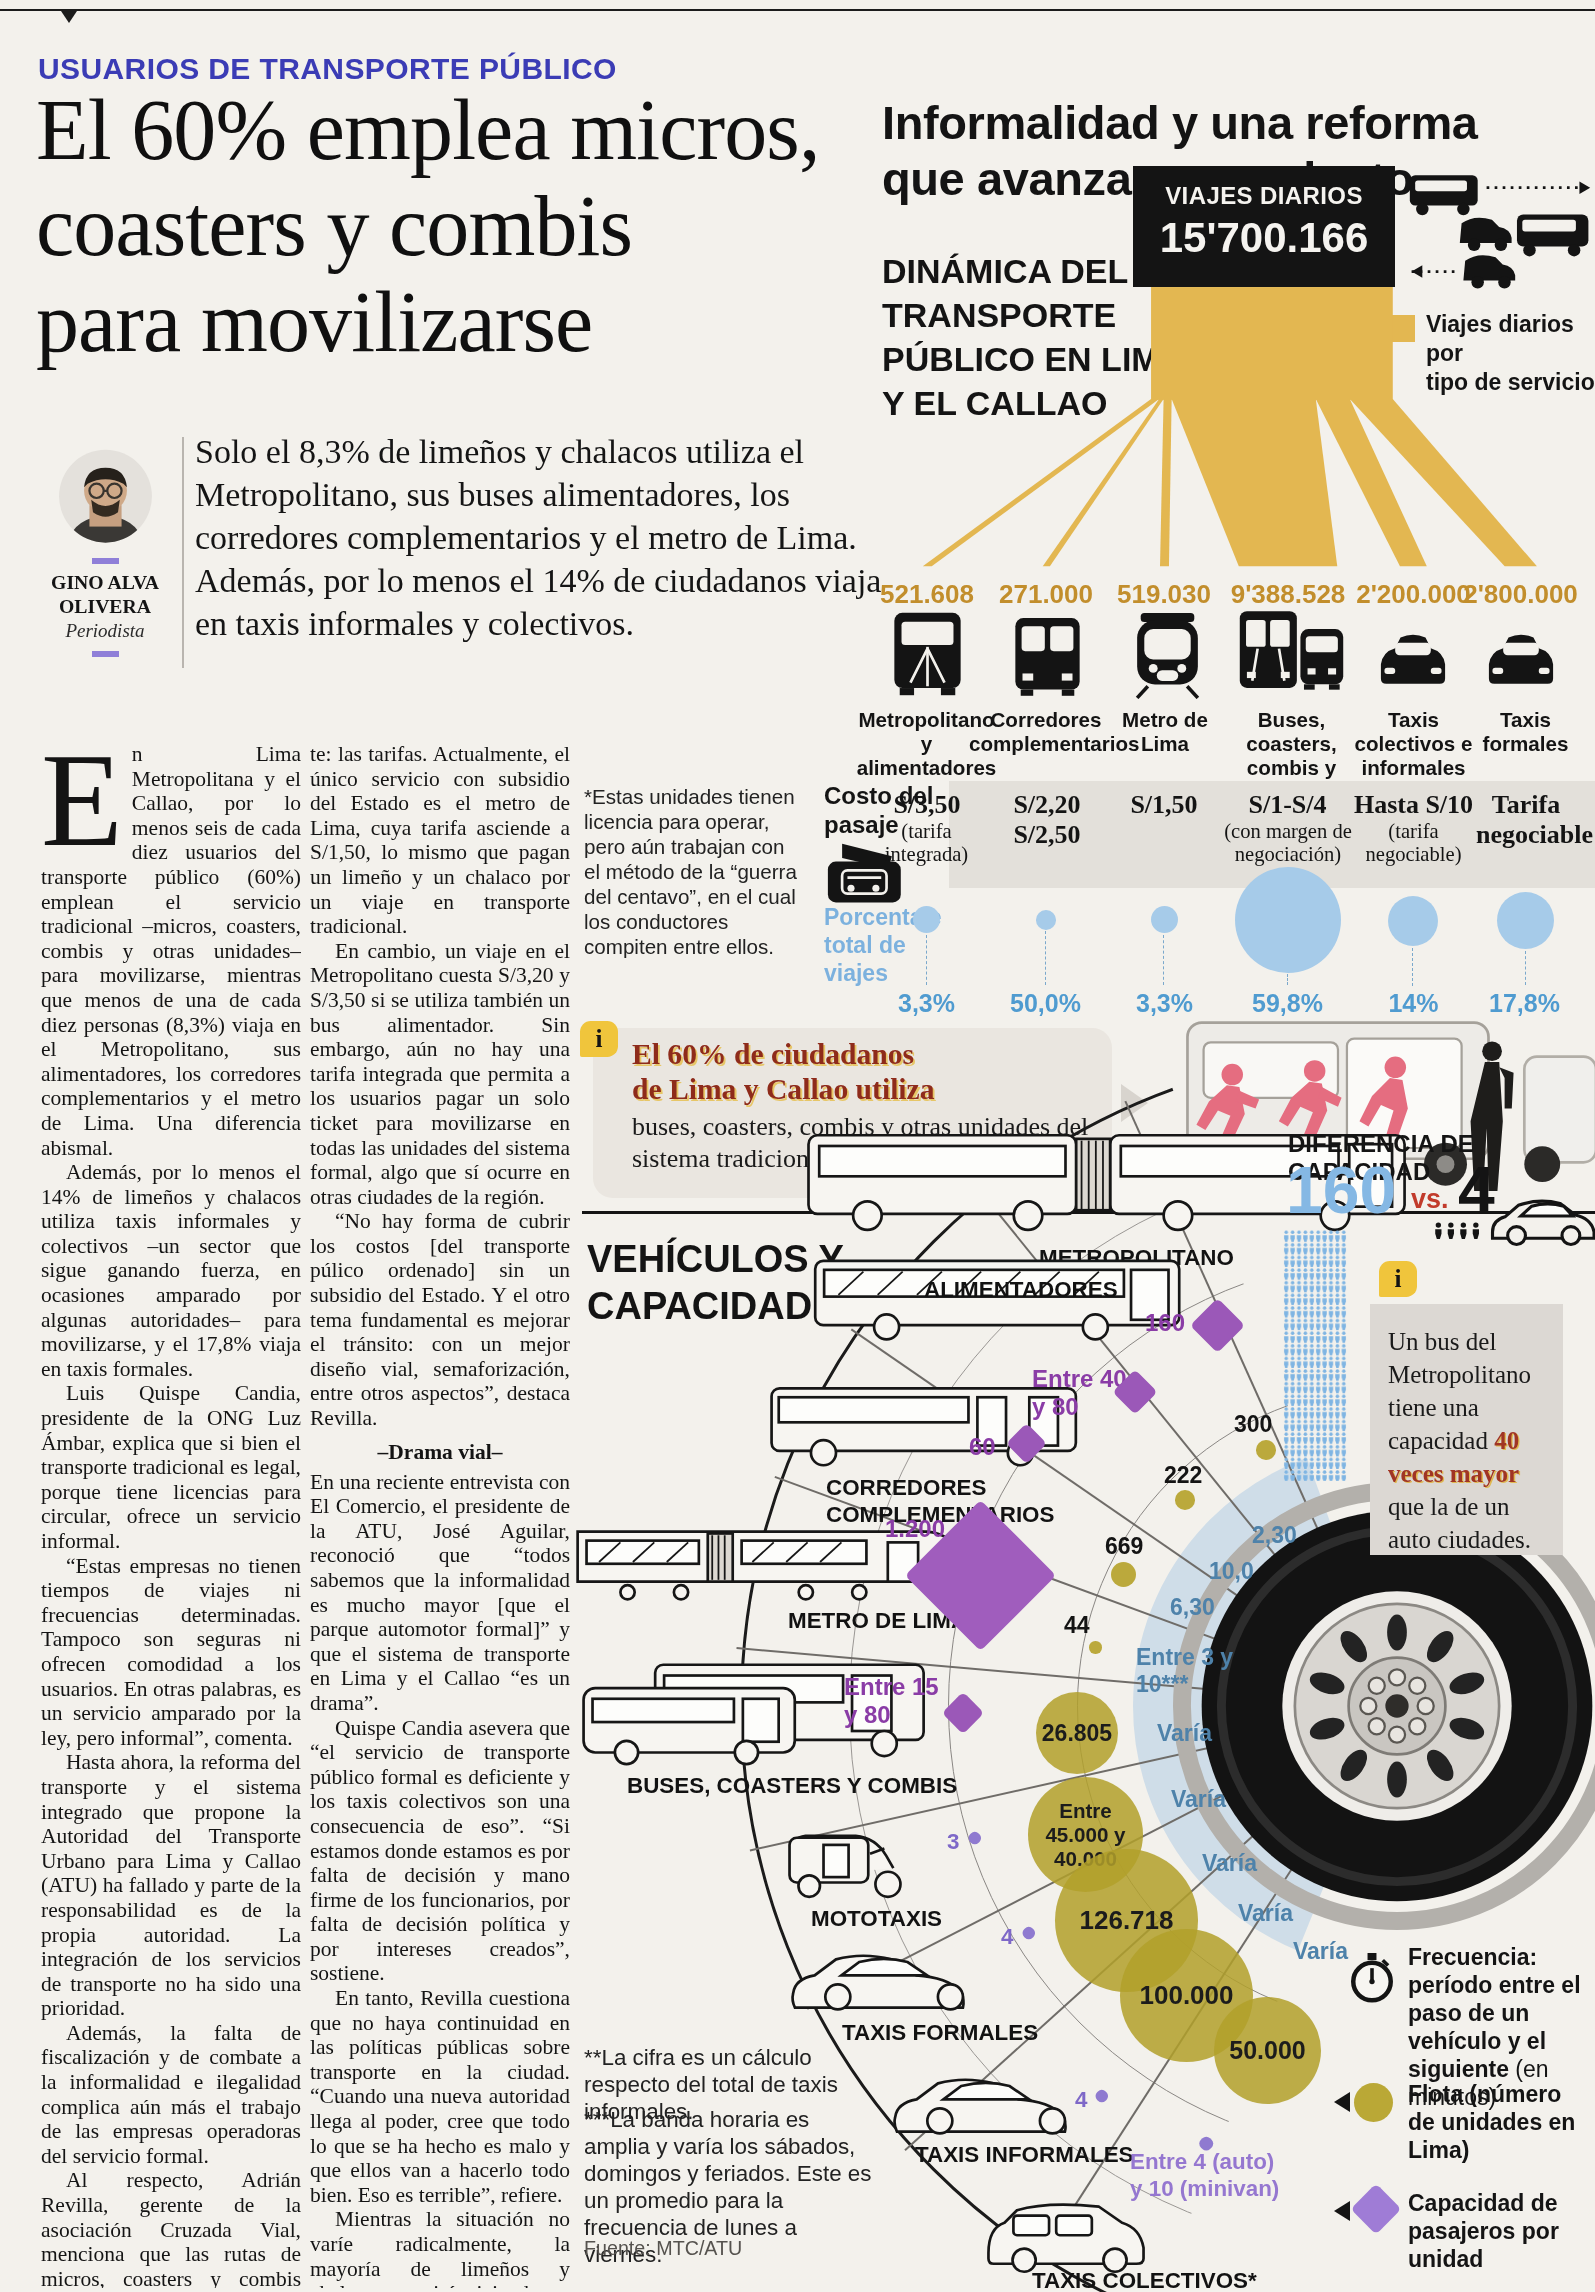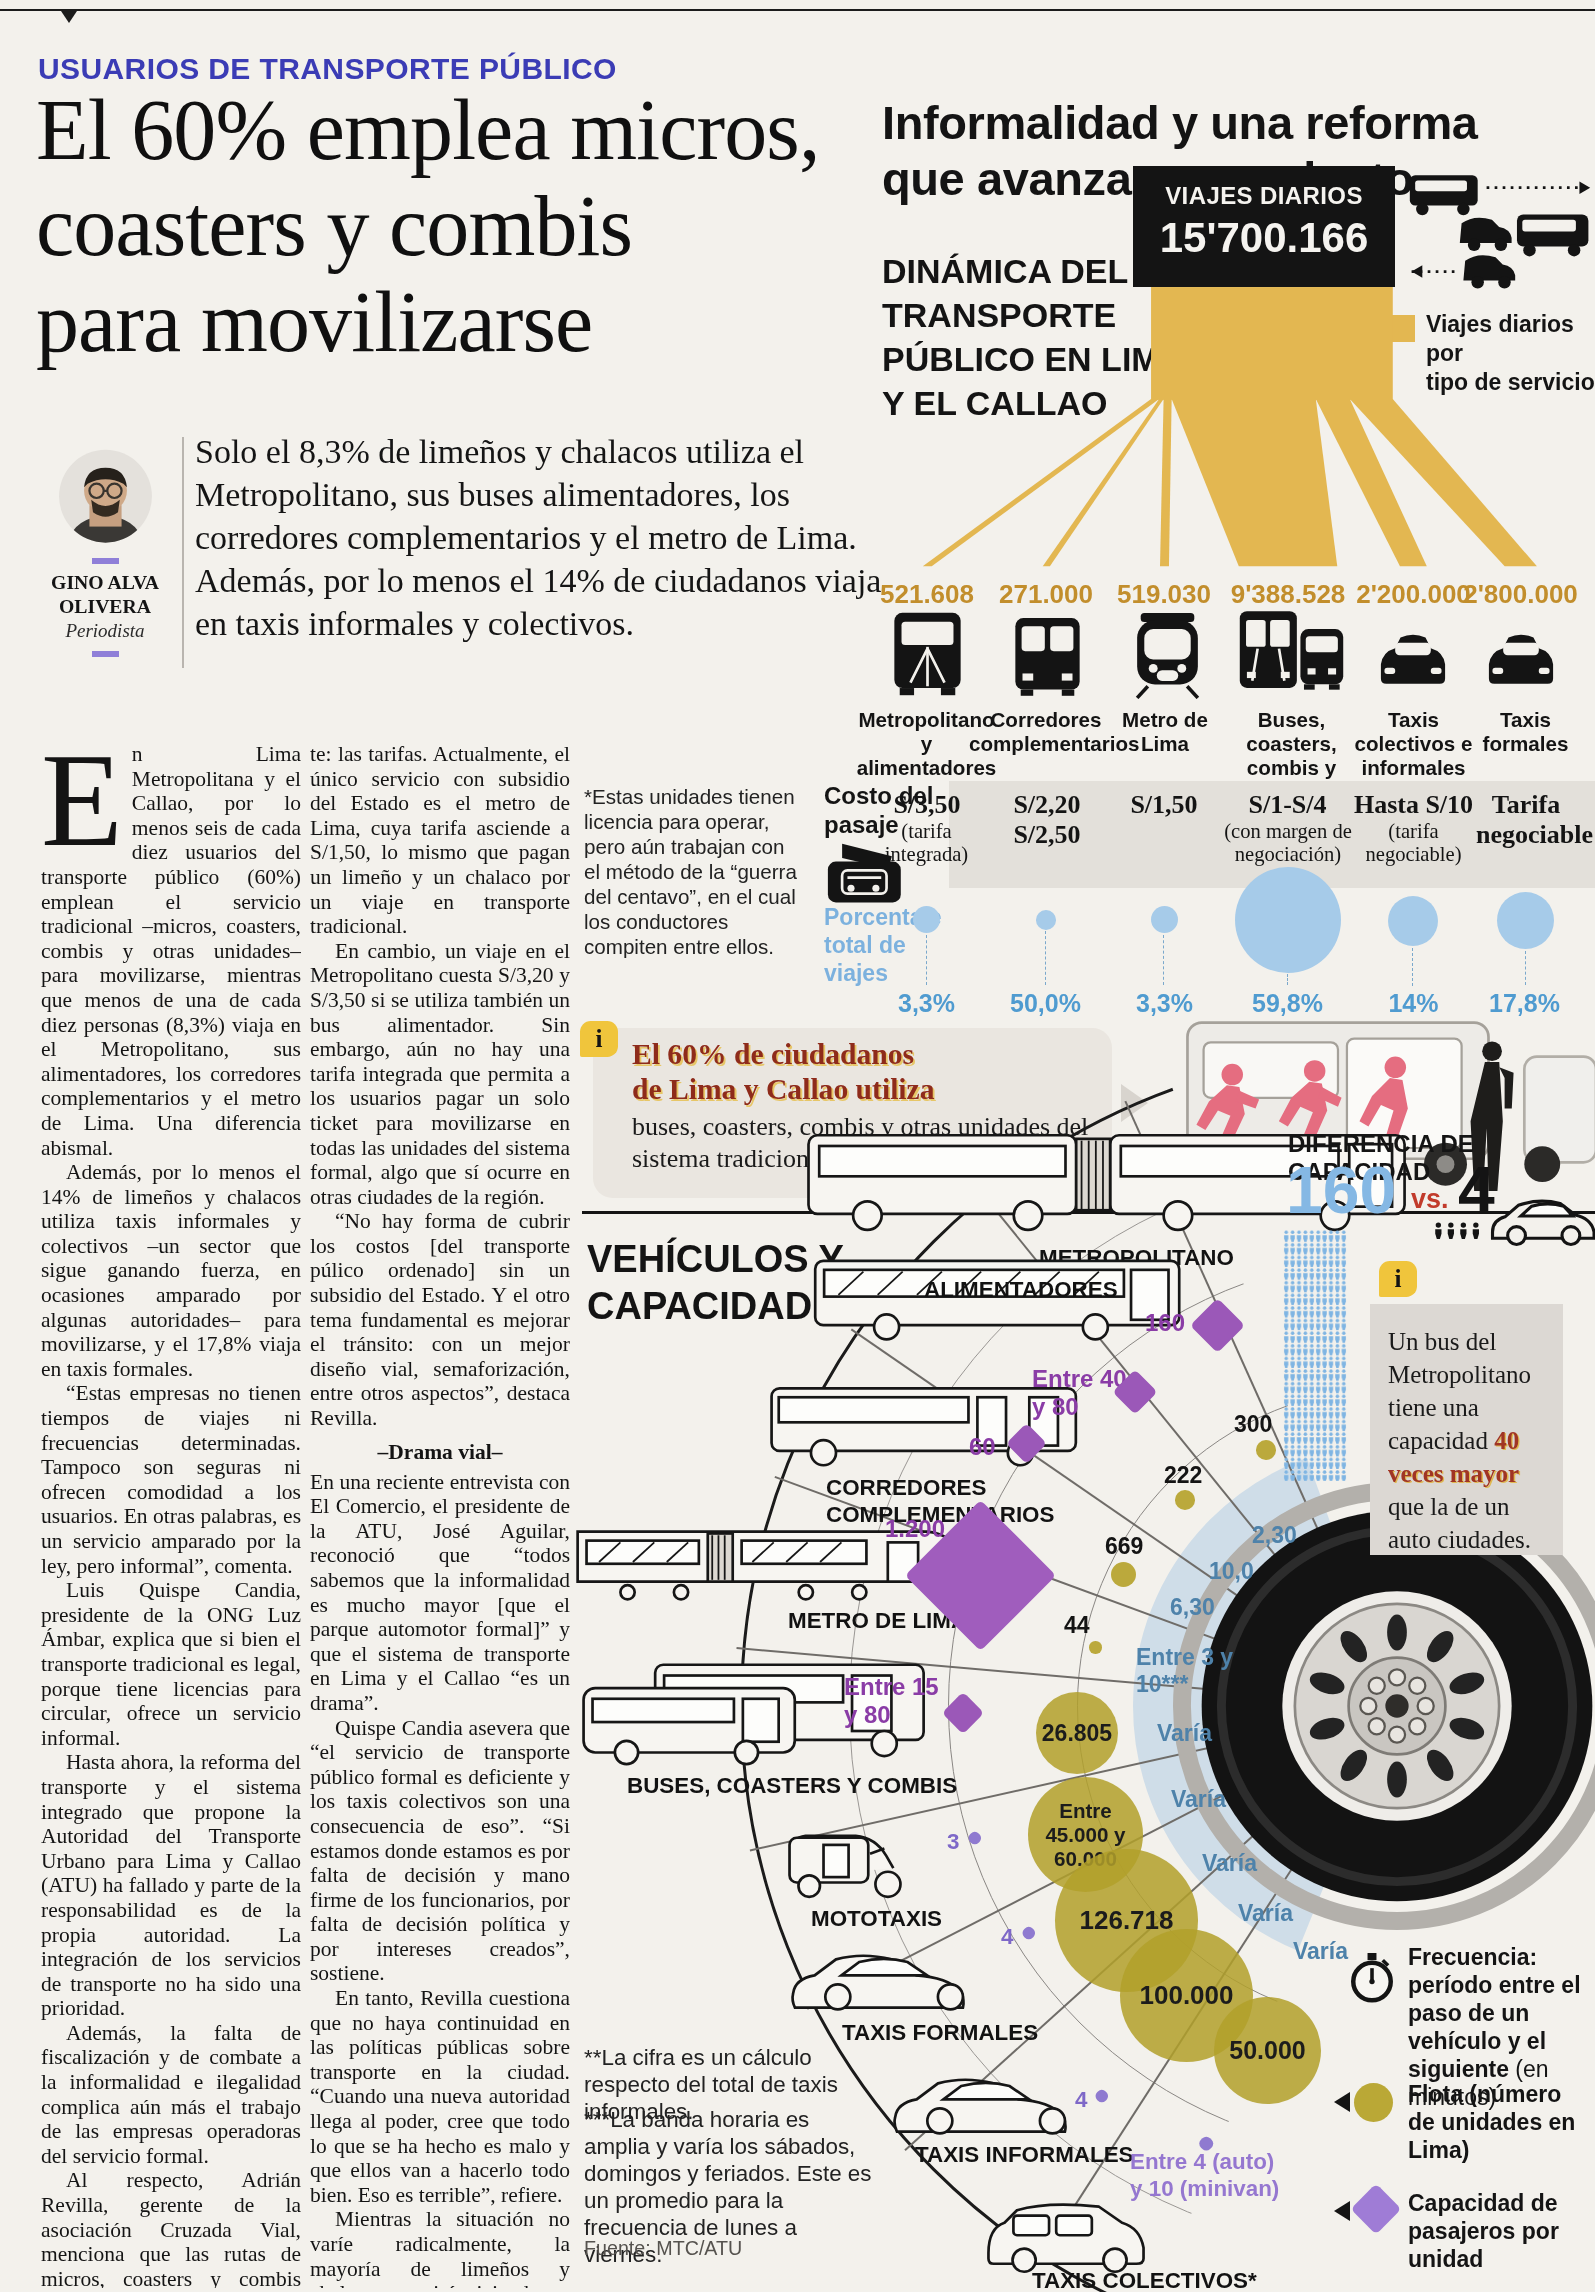--- a/index.html
+++ b/index.html
@@ -85,22 +85,22 @@
     <div class="serif" style="font-style:italic;font-size:19px;color:#2b2b2b;margin-top:1.8px;">Periodista</div>
     <div style="width:27px;height:6.3px;background:#8f7fd8;margin:9px auto 0;"></div>
   </div>
 
   <div class="abs" style="left:182px;top:437px;width:1.8px;height:231px;background:#b9b5af;"></div>
   <div class="abs lede" style="left:195px;top:430px;width:691px;">Solo el 8,3% de limeños y chalacos utiliza el Metropolitano, sus buses alimentadores, los corredores complementarios y el metro de Lima. Además, por lo menos el 14% de ciudadanos viaja en taxis informales y colectivos.</div>
 
   <div class="abs bodycol" style="left:41px;top:742px;width:260px;height:1546px;">
     <p class="noind"><span class="dropcap">E</span><span>n Lima Metropolitana y el Callao, por lo menos seis de cada diez usuarios del transporte público (60%) emplean el servicio tradicional –micros, coasters, combis y otras unidades– para movilizarse, mientras que menos de una de cada diez personas (8,3%) viaja en el Metropolitano, sus alimentadores, los corredores complementarios y el metro de Lima. Una diferencia abismal.</span></p>
     <p>Además, por lo menos el 14% de limeños y chalacos utiliza taxis informales y colectivos –un sector que sigue ganando fuerza, en ocasiones amparado por algunas autoridades– para movilizarse, y el 17,8% viaja en taxis formales.</p>
+    <p>Luis Quispe Candia, presidente de la ONG Luz Ámbar, explica que si bien el transporte tradicional es legal, porque tiene licencias para circular, ofrece un servicio informal.</p>
     <p>“Estas empresas no tienen tiempos de viajes ni frecuencias determinadas. Tampoco son seguras ni ofrecen comodidad a los usuarios. En otras palabras, es un servicio amparado por la ley, pero informal”, comenta.</p>
-    <p>Luis Quispe Candia, presidente de la ONG Luz Ámbar, explica que si bien el transporte tradicional es legal, porque tiene licencias para circular, ofrece un servicio informal.</p>
     <p>Hasta ahora, la reforma del transporte y el sistema integrado que propone la Autoridad del Transporte Urbano para Lima y Callao (ATU) ha fallado y parte de la responsabilidad es de la propia autoridad. La integración de los servicios de transporte no ha sido una prioridad.</p>
     <p>Además, la falta de fiscalización y de combate a la informalidad e ilegalidad complica aún más el trabajo de las empresas operadoras del servicio formal.</p>
     <p>Al respecto, Adrián Revilla, gerente de la asociación Cruzada Vial, menciona que las rutas de micros, coasters y combis son, en ocasiones, caóticas y en muchos casos compiten no solo entre ellas, sino con las rutas trazadas para el Metropolitano y los corredores complementarios.</p>
 
   </div>
   <div class="abs bodycol" style="left:310px;top:742px;width:260px;height:1546px;">
     <p class="noind">te: las tarifas. Actualmente, el único servicio con subsidio del Estado es el metro de Lima, cuya tarifa asciende a S/1,50, lo mismo que pagan un limeño y un chalaco por un viaje en transporte tradicional.</p>
     <p>En cambio, un viaje en el Metropolitano cuesta S/3,20 y S/3,50 si se utiliza también un bus alimentador. Sin embargo, aún no hay una tarifa integrada que permita a los usuarios pagar un solo ticket para movilizarse en todas las unidades del sistema formal, algo que sí ocurre en otras ciudades de la región.</p>
     <p>“No hay forma de cubrir los costos [del transporte púlico ordenado] sin un subsidio del Estado. Y el otro tema fundamental es mejorar el tránsito: con un mejor diseño vial, semaforización, entre otros aspectos”, destaca Revilla.</p>
     <p class="subhead">–Drama vial–</p>
@@ -545,21 +545,21 @@
   <div class="abs fl" style="left:1164px;top:1462px;">222</div>
   <div class="dot" style="left:1175px;top:1490px;width:19.7px;height:19.7px;"></div>
   <div class="abs fl" style="left:1105px;top:1533px;">669</div>
   <div class="dot" style="left:1111px;top:1562px;width:25px;height:25px;"></div>
   <div class="abs fl" style="left:1064px;top:1612px;">44</div>
   <div class="dot" style="left:1089px;top:1641px;width:12.5px;height:12.5px;"></div>
   <div class="bigc" style="left:1036px;top:1692px;width:82px;height:82px;font-size:23px;">
       <span>26.805</span>
     </div>
   <div class="bigc" style="left:1028px;top:1777px;width:115px;height:115px;font-size:20.6px;line-height:24px;">
-      <span style="width:99px;">Entre 45.000 y 60.000</span>
+      <span style="width:99px;">Entre 45.000 y 40.000</span>
     </div>
   <div class="bigc" style="left:1055px;top:1849px;width:143px;height:143px;font-size:26px;">
       <span>126.718</span>
     </div>
   <div class="bigc" style="left:1120px;top:1929px;width:133px;height:133px;font-size:26px;">
       <span>100.000</span>
     </div>
   <div class="bigc" style="left:1214px;top:1997px;width:107px;height:107px;font-size:25px;">
       <span>50.000</span>
     </div>

